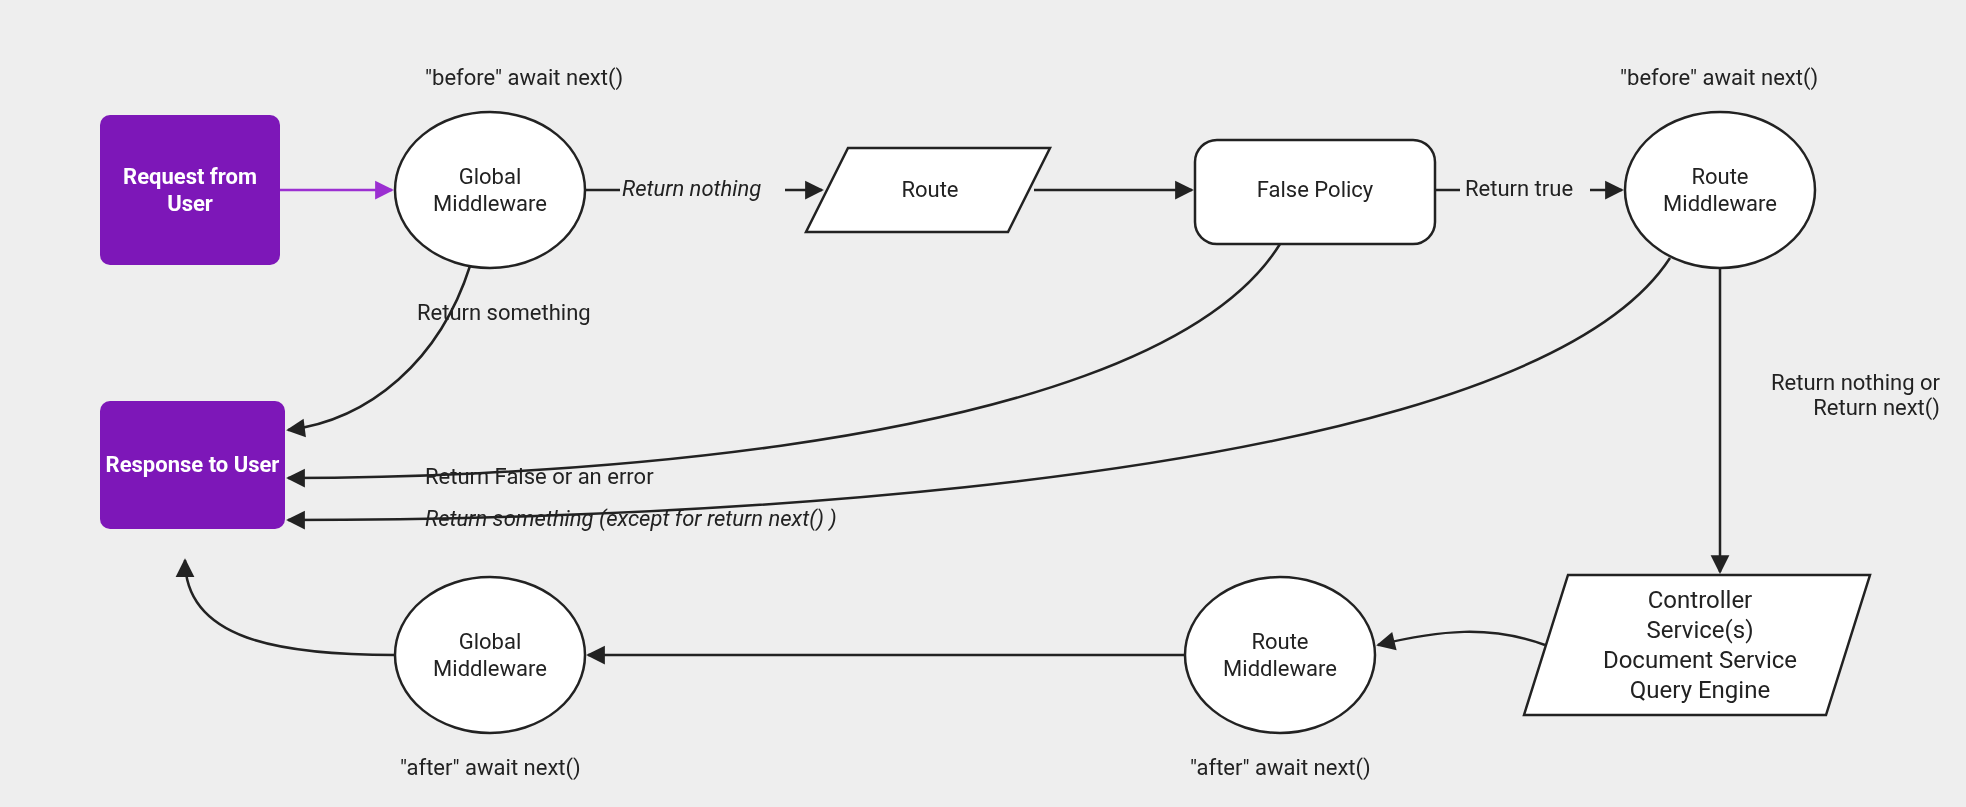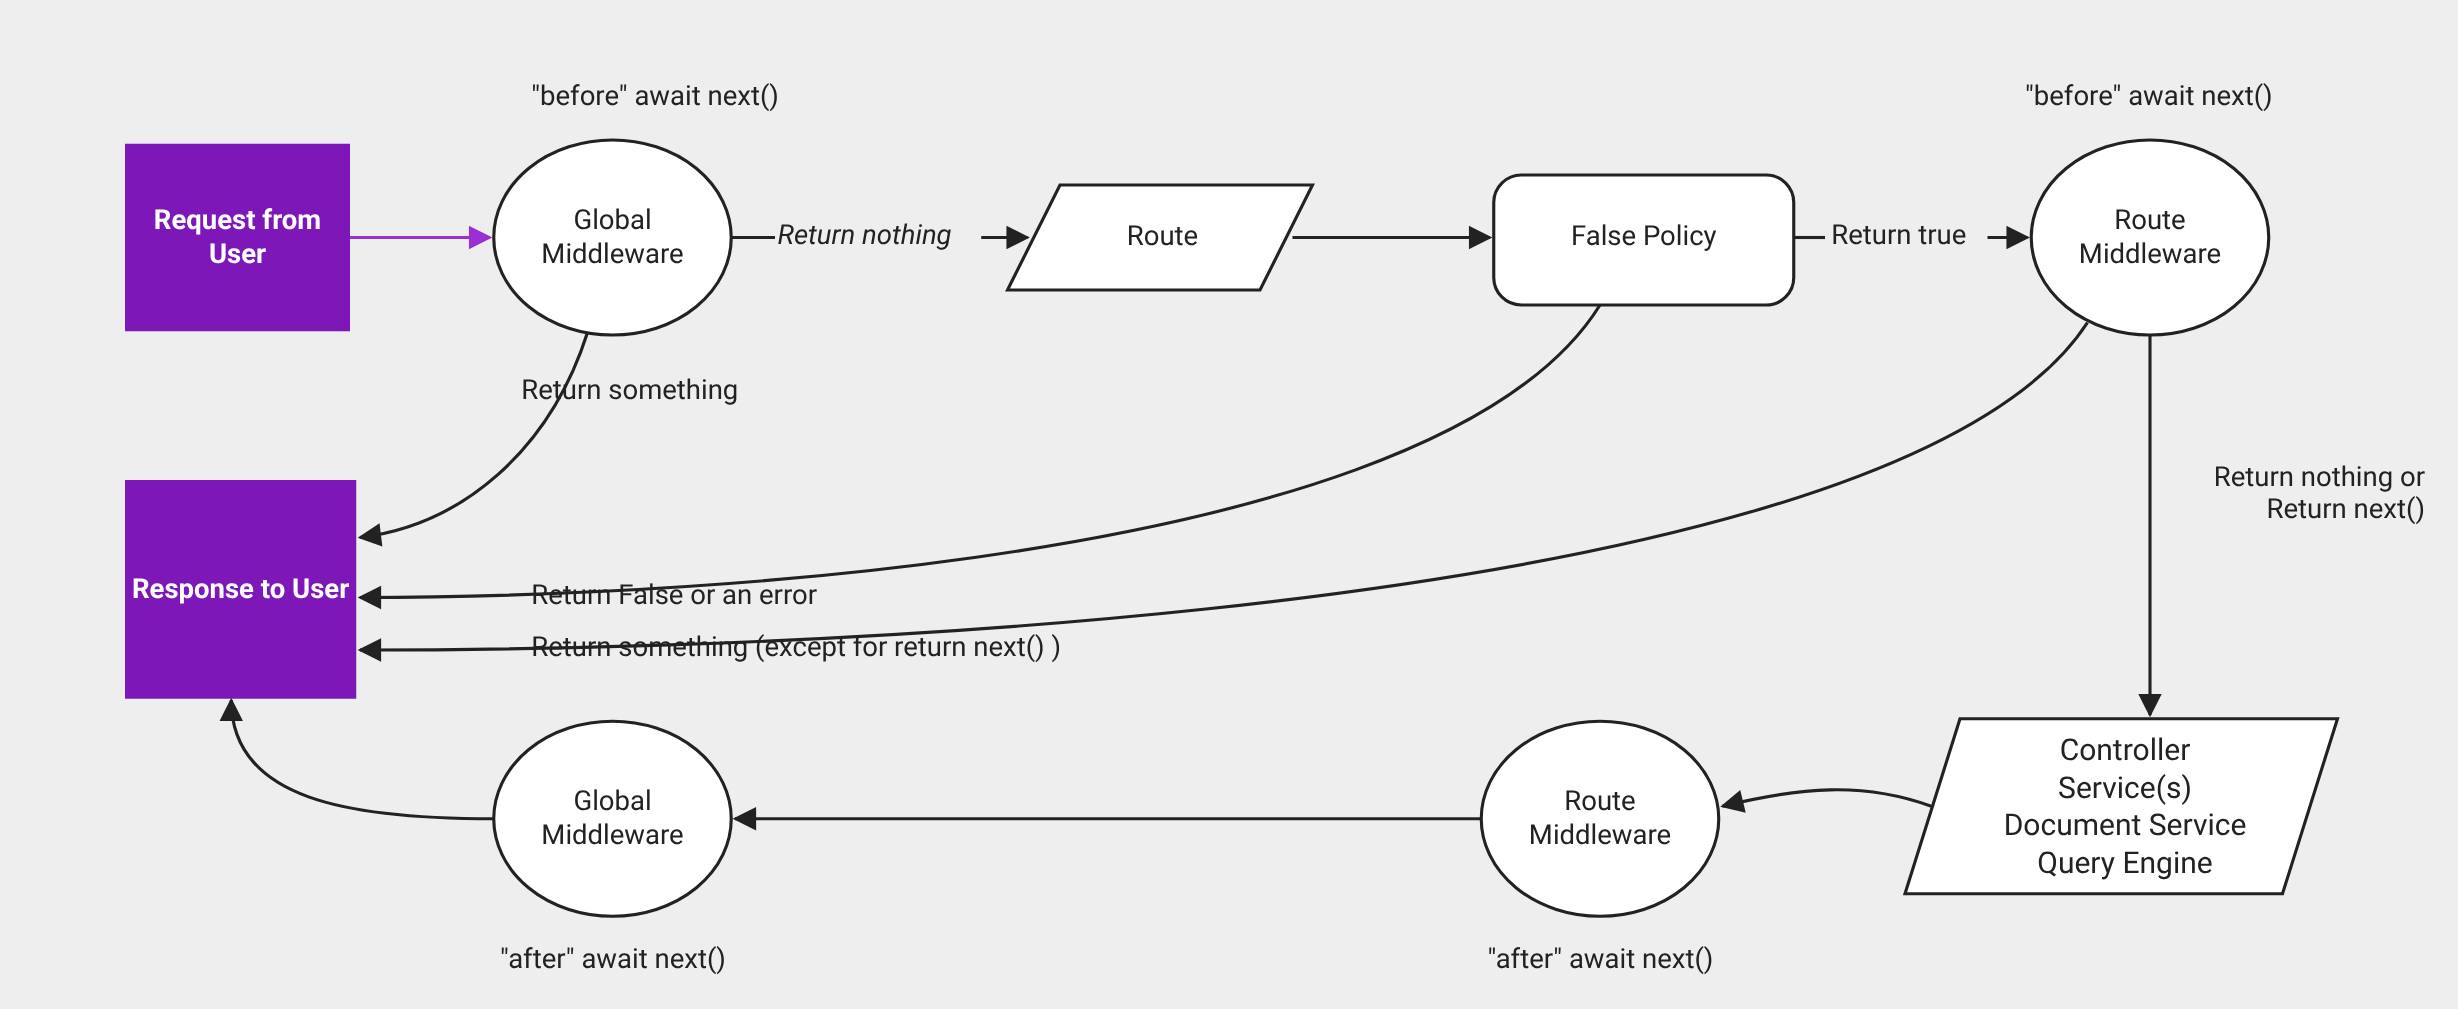--- a/index.html
+++ b/index.html
@@ -40,21 +40,21 @@
     white-space: pre;
   }
   .label.center { text-align: right; white-space: normal; }
   .purple-box {
     background: #7d17b8;
     color: #fff;
     font-weight: 700;
     font-size: 22px;
     border: none;
   }
-  .multiline { white-space: pre-line; }
+  .multiline { white-space: pre-line; border-radius: 10px; }
 </style>
 </head>
 <body>
 
 <div class="canvas">
 
   <svg class="overlay" viewBox="0 0 1966 807">
     <defs>
       <marker id="arrow-black" viewBox="0 0 12 12" refX="10" refY="6" markerWidth="9" markerHeight="9" orient="auto-start-reverse">
         <path d="M1,1 L11,6 L1,11 Z" fill="#222"></path>
@@ -100,21 +100,21 @@
 
     <path d="M 1280,244 C 1140,470 420,478 288,478" fill="none" stroke="#222" stroke-width="2.5" marker-end="url(#arrow-black)"></path>
 
     <path d="M 1670,258 C 1500,520 420,520 288,520" fill="none" stroke="#222" stroke-width="2.5" marker-end="url(#arrow-black)"></path>
   </svg>
 
   <div class="node purple-box multiline" style="left:100px; top:115px; width:180px; height:150px;">
     <span>Request from User</span>
   </div>
 
-  <div class="node purple-box multiline" style="left:100px; top:384px; width:185px; height:175px;">
+  <div class="node purple-box multiline" style="left:100px; top:401px; width:185px; height:128px;">
     <span>Response to User</span>
   </div>
 
   <div class="node multiline" style="left:395px; top:150px; width:190px; height:80px;">
     <span>Global
 Middleware</span>
   </div>
 
   <div class="node" style="left:855px; top:170px; width:150px; height:40px;">
     <span>Route</span>
@@ -151,21 +151,21 @@
   <div class="label" style="left:1620px; top:65px;">"before" await next()</div>
 
   <div class="label" style="left:622px; top:176px;font-style:italic;">Return nothing</div>
 
   <div class="label" style="left:1465px; top:176px;">Return true</div>
 
   <div class="label" style="left:417px; top:300px;">Return something</div>
 
   <div class="label" style="left:425px; top:464px;">Return False or an error</div>
 
-  <div class="label" style="left:425px; top:506px;">Return something (except for return next() )</div>
+  <div class="label" style="left:425px; top:506px;font-style:italic;">Return something (except for return next() )</div>
 
   <div class="label center multiline" style="left:1740px; top:370px; width:200px;">Return nothing
 or
 Return next()</div>
 
   <div class="label" style="left:400px; top:755px;">"after" await next()</div>
 
   <div class="label" style="left:1190px; top:755px;">"after" await next()</div>
 
 </div>

